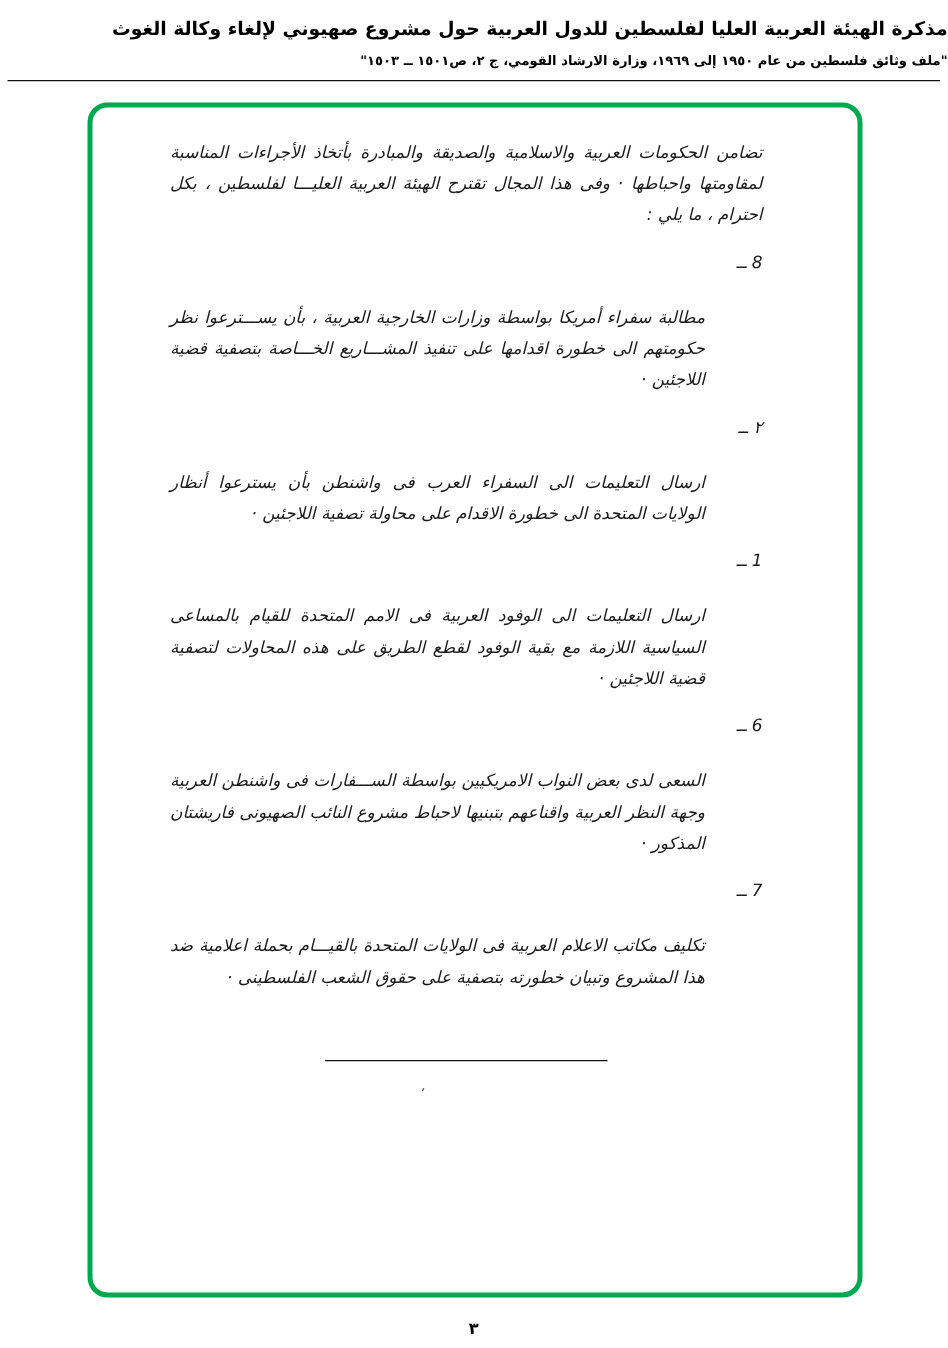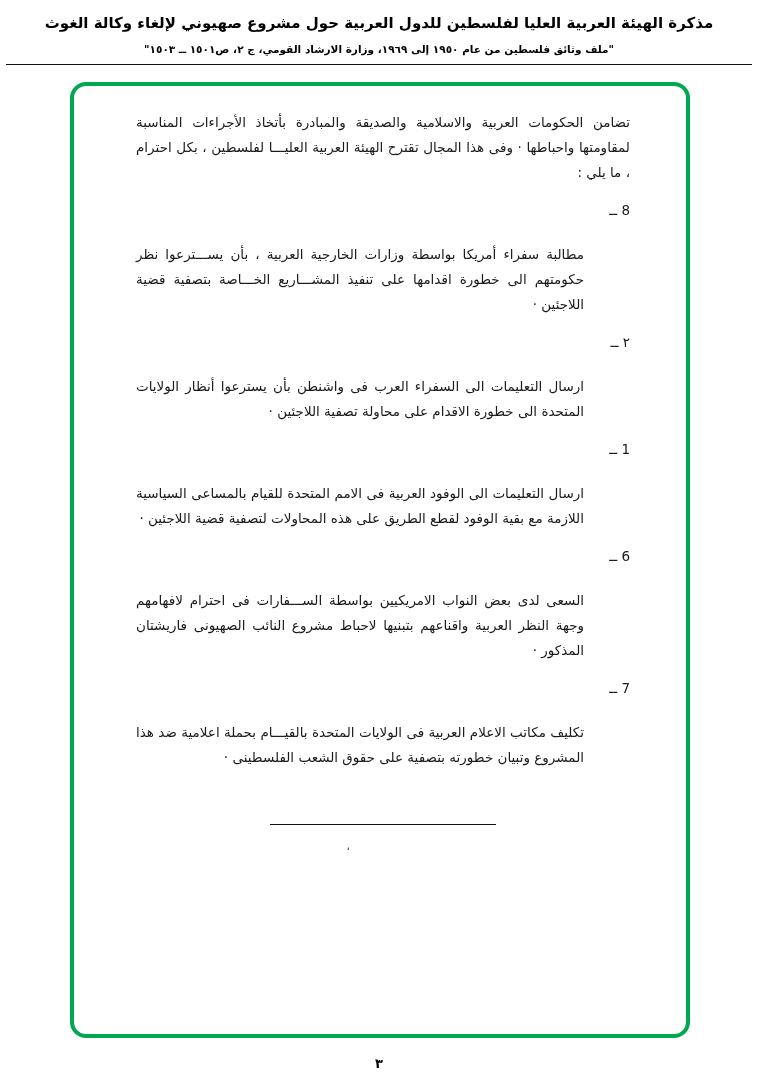--- a/index.html
+++ b/index.html
@@ -6,21 +6,21 @@
   .page {
     position: relative;
     width: 758px;
     height: 1078px;
     background: #ffffff;
     font-family: "DejaVu Sans", sans-serif;
     direction: rtl;
     overflow: hidden;
     color: #1a1a1a;
   }
-  .header { padding-top: 13px; text-align: center; }
+  .header { padding-top: 13px; text-align: right; }
   .doc-title {
     font-weight: bold;
     font-size: 15px;
     line-height: 1.4;
     color: #000;
   }
   .source-line {
     font-weight: bold;
     font-size: 10.5px;
     margin-top: 9px;
@@ -35,24 +35,25 @@
     position: absolute;
     left: 70px;
     top: 82px;
     width: 620px;
     height: 956px;
     border: 4px solid #00a84f;
     border-radius: 16px;
     box-sizing: border-box;
   }
   .content {
-    padding: 24px 56px 0 62px;
+    padding: 24px 76px 0 62px;
     font-size: 13.5px;
     line-height: 1.85;
     text-align: justify;
+    font-style: italic;
   }
   .intro { margin: 0; }
   .list { margin-top: 4px; }
   .list-item { display: flex; margin-top: 13px; }
   .marker {
     flex: 0 0 46px;
     white-space: nowrap;
   }
   .item-text {
     flex: 1;
@@ -116,21 +117,21 @@
           <span class="item-text">ارسال التعليمات الى السفراء العرب فى واشنطن بأن يسترعوا أنظار الولايات المتحدة الى خطورة الاقدام على محاولة تصفية اللاجئين ·</span>
         </div>
 
         <div class="list-item">
           <span class="marker">1 ــ</span>
           <span class="item-text">ارسال التعليمات الى الوفود العربية فى الامم المتحدة للقيام بالمساعى السياسية اللازمة مع بقية الوفود لقطع الطريق على هذه المحاولات لتصفية قضية اللاجئين ·</span>
         </div>
 
         <div class="list-item">
           <span class="marker">6 ــ</span>
-          <span class="item-text">السعى لدى بعض النواب الامريكيين بواسطة الســـفارات فى احترام لافهامهم وجهة النظر العربية واقناعهم بتبنيها لاحباط مشروع النائب الصهيونى فاريشتان المذكور ·</span>
+          <span class="item-text">السعى لدى بعض النواب الامريكيين بواسطة الســـفارات فى واشنطن العربية وجهة النظر العربية واقناعهم بتبنيها لاحباط مشروع النائب الصهيونى فاريشتان المذكور ·</span>
         </div>
 
         <div class="list-item">
           <span class="marker">7 ــ</span>
           <span class="item-text">تكليف مكاتب الاعلام العربية فى الولايات المتحدة بالقيـــام بحملة اعلامية ضد هذا المشروع وتبيان خطورته بتصفية على حقوق الشعب الفلسطينى ·</span>
         </div>
 
       </div>
 
       <div class="separator-wrap">

